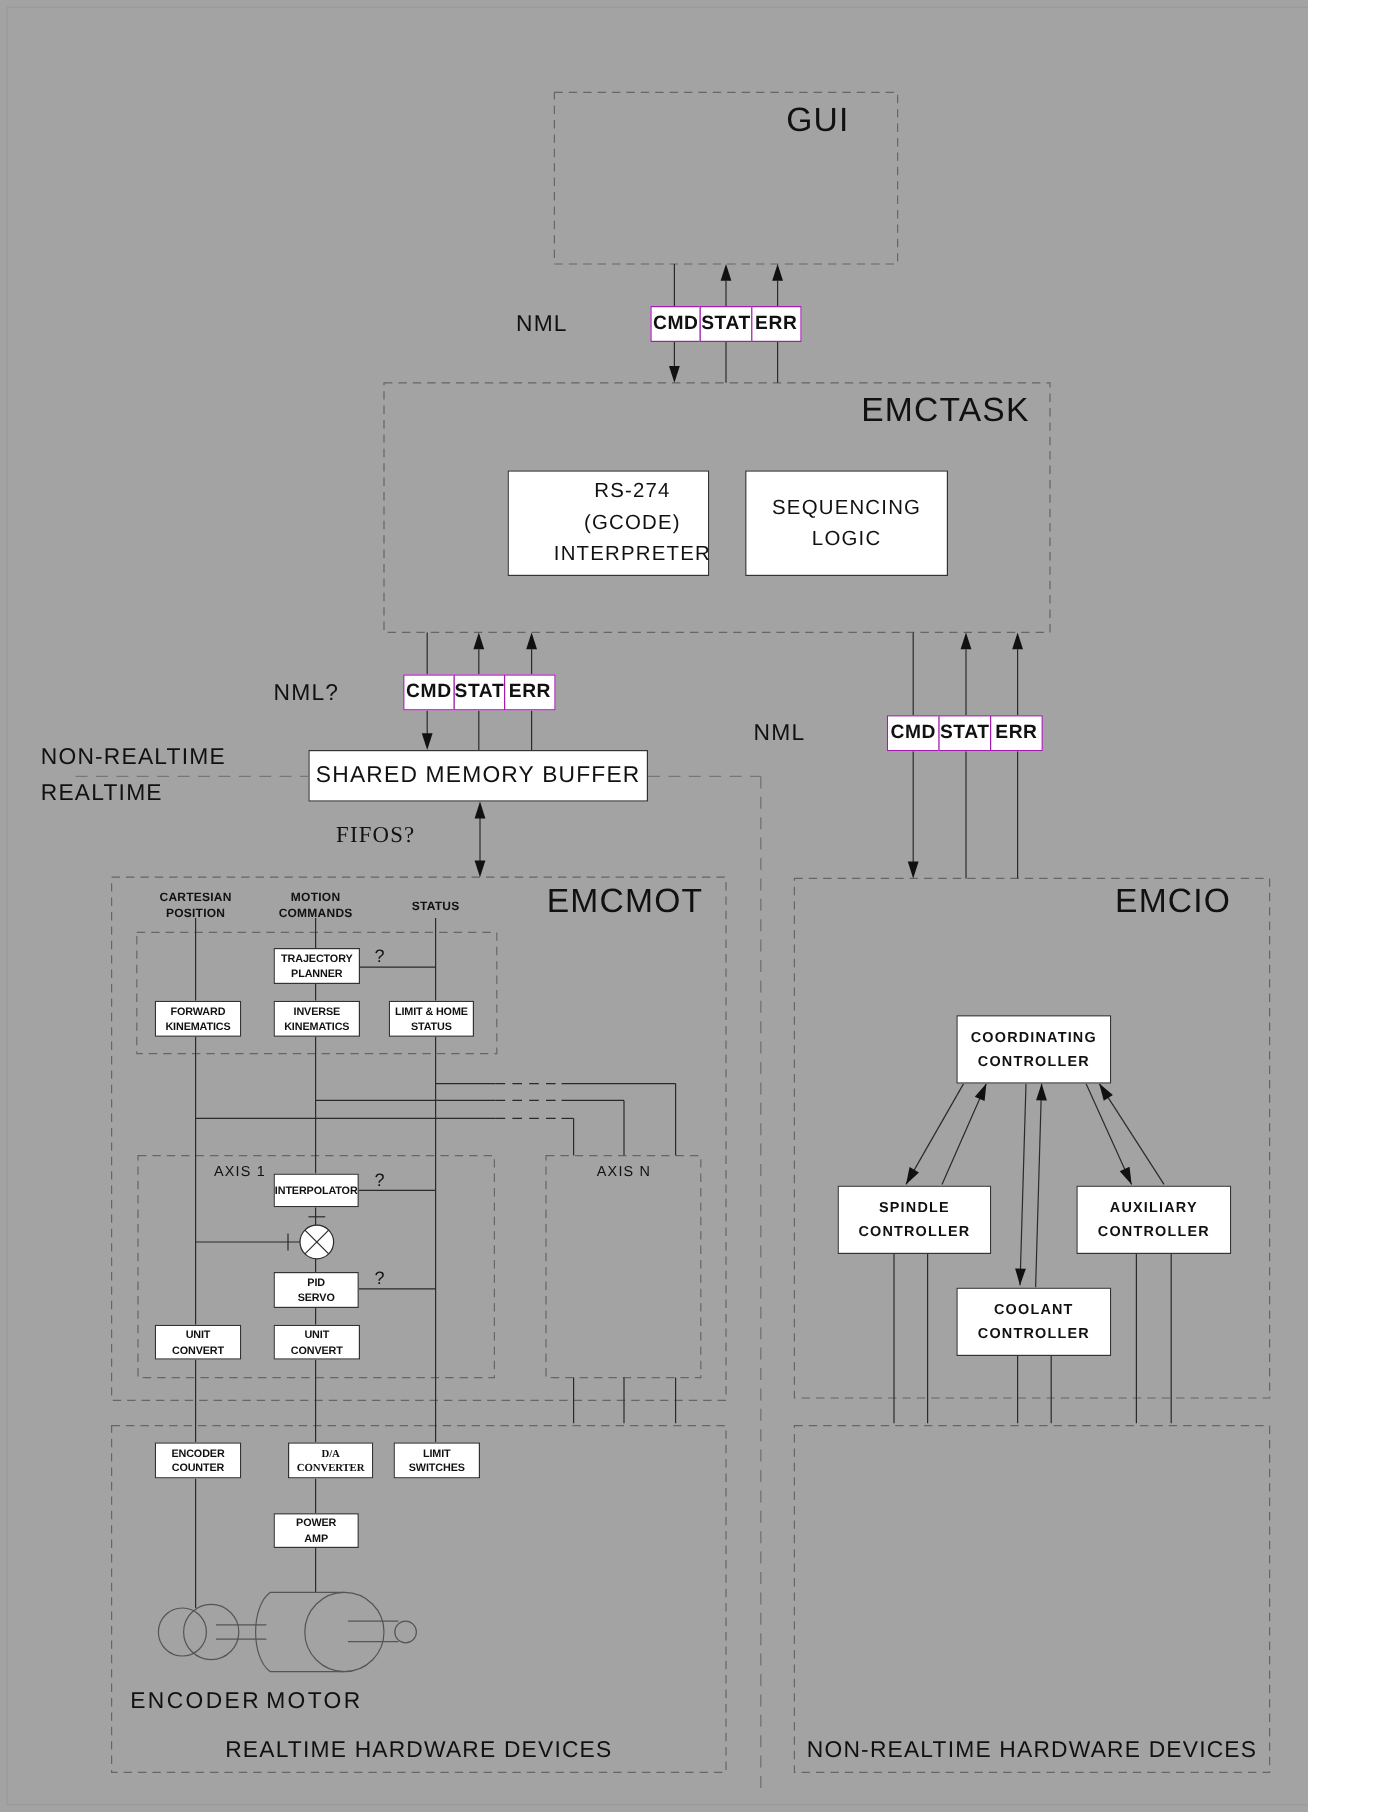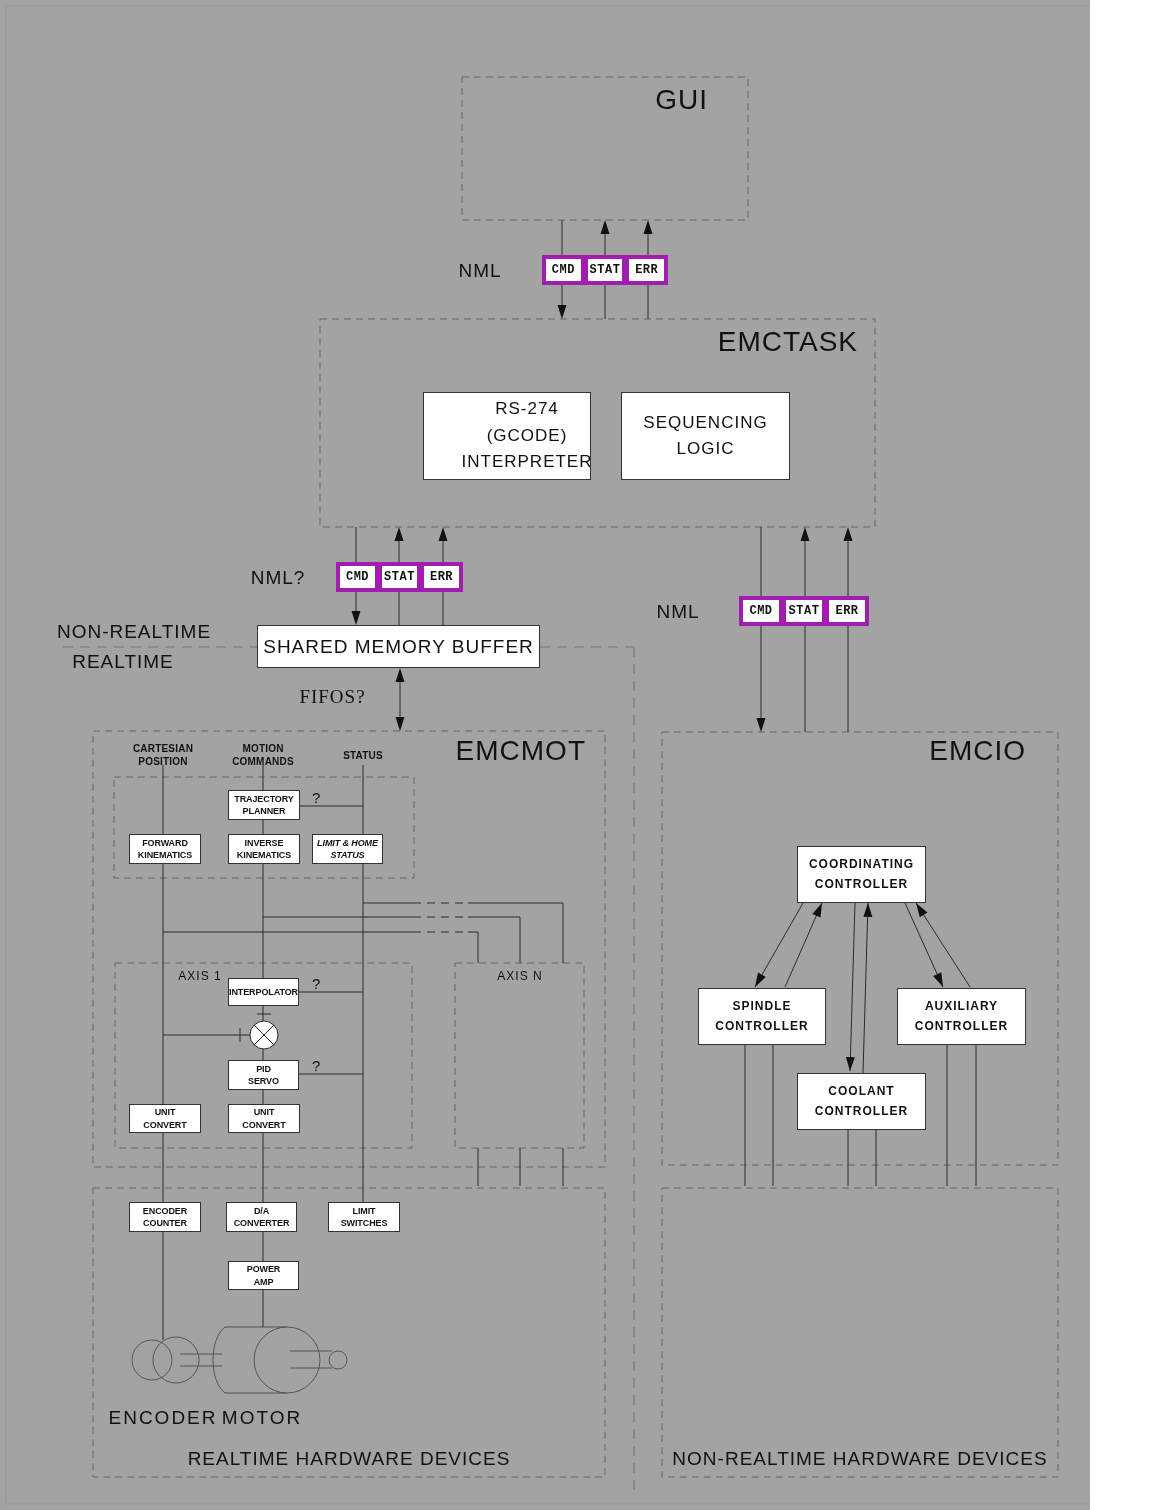--- a/index.html
+++ b/index.html
@@ -2,33 +2,33 @@
 <html><head>
 <meta charset="utf-8">
 <style>
   html,body{margin:0;padding:0;background:#fff;}
   #stage{position:relative;width:1090px;height:1510px;background:#a3a3a3;
          font-family:"Liberation Sans",sans-serif;color:#111;overflow:hidden;}
   #wires{position:absolute;left:0;top:0;z-index:1;}
   .lab{position:absolute;z-index:3;color:#111;}
   .title{font-size:28px;letter-spacing:1px;text-align:right;font-weight:400;}
   .biglab{font-size:19px;letter-spacing:1px;font-weight:400;}
-  .right{text-align:center;} .center{text-align:center;}
+  .right{text-align:left;} .center{text-align:center;}
   .box{position:absolute;z-index:2;background:#fff;border:1px solid #333;
        display:flex;align-items:center;justify-content:center;text-align:center;
        box-sizing:border-box;white-space:pre-line;}
   .sbox{font-size:9px;font-weight:600;letter-spacing:-0.1px;line-height:1.35;}
   .mbox{font-size:12px;font-weight:700;letter-spacing:1px;line-height:1.6;}
   .lbox{font-size:17px;font-weight:400;letter-spacing:1px;line-height:1.55;}
   .collab{font-size:10px;font-weight:600;letter-spacing:0.2px;line-height:1.3;
           text-align:center;white-space:pre-line;}
   .chanrow{position:absolute;z-index:2;display:flex;}
-  .chan{flex:1;margin-left:-1px;background:#fff;border:4px solid #a21caf;
+  .chan{flex:1;margin-left:-1px;background:#fff;border:1px solid #a21caf;
         display:flex;align-items:center;justify-content:center;
-        font-size:12px;font-weight:600;letter-spacing:0.5px;font-family:Liberation Mono, monospace;}
+        font-size:16px;font-weight:600;letter-spacing:0.5px;}
   .chan:first-child{margin-left:0;}
   .q{font-size:15px;z-index:2;}
 </style>
 </head>
 <body>
 
 <div id="stage">
 
   <svg id="wires" width="1152" height="1510" viewBox="0 0 1152 1510">
 
@@ -218,21 +218,21 @@
   <div class="lab collab" style="left:218px;top:742px;width:90px;">MOTION
 COMMANDS</div>
   <div class="lab collab" style="left:318px;top:749px;width:90px;">STATUS</div>
 
   <div class="box sbox" style="left:228px;top:790px;width:72px;height:30px;">TRAJECTORY
 PLANNER</div>
   <div class="box sbox" style="left:129px;top:834px;width:72px;height:30px;">FORWARD
 KINEMATICS</div>
   <div class="box sbox" style="left:228px;top:834px;width:72px;height:30px;">INVERSE
 KINEMATICS</div>
-  <div class="box sbox" style="left:312px;top:834px;width:71px;height:30px;font-style:italic;">LIMIT &amp; HOME
+  <div class="box sbox" style="left:324px;top:834px;width:71px;height:30px;">LIMIT &amp; HOME
 STATUS</div>
 
   <div class="lab collab" style="left:150px;top:969px;width:100px;font-size:12px;font-weight:400;letter-spacing:1px;">AXIS 1</div>
   <div class="lab collab" style="left:470px;top:969px;width:100px;font-size:12px;font-weight:400;letter-spacing:1px;">AXIS N</div>
 
   <div class="box sbox" style="left:228px;top:978px;width:71px;height:28px;">INTERPOLATOR</div>
   <div class="box sbox" style="left:228px;top:1060px;width:71px;height:30px;">PID
 SERVO</div>
   <div class="box sbox" style="left:129px;top:1104px;width:72px;height:29px;">UNIT
 CONVERT</div>
@@ -247,21 +247,21 @@
 CONTROLLER</div>
   <div class="box mbox" style="left:698px;top:988px;width:128px;height:57px;">SPINDLE
 CONTROLLER</div>
   <div class="box mbox" style="left:897px;top:988px;width:129px;height:57px;">AUXILIARY
 CONTROLLER</div>
   <div class="box mbox" style="left:797px;top:1073px;width:129px;height:57px;">COOLANT
 CONTROLLER</div>
 
   <div class="box sbox" style="left:129px;top:1202px;width:72px;height:30px;">ENCODER
 COUNTER</div>
-  <div class="box sbox" style="left:226px;top:1202px;width:71px;height:30px;">D/A
+  <div class="box sbox" style="left:240px;top:1202px;width:71px;height:30px;font-family:Liberation Serif, serif;">D/A
 CONVERTER</div>
   <div class="box sbox" style="left:328px;top:1202px;width:72px;height:30px;">LIMIT
 SWITCHES</div>
   <div class="box sbox" style="left:228px;top:1261px;width:71px;height:29px;">POWER
 AMP</div>
 
   <div class="lab biglab center" style="left:103px;top:1407px;width:120px;letter-spacing:2px;">ENCODER</div>
   <div class="lab biglab center" style="left:202px;top:1407px;width:120px;letter-spacing:2px;">MOTOR</div>
 
   <div class="lab biglab center" style="left:93px;top:1448px;width:512px;">REALTIME HARDWARE DEVICES</div>

